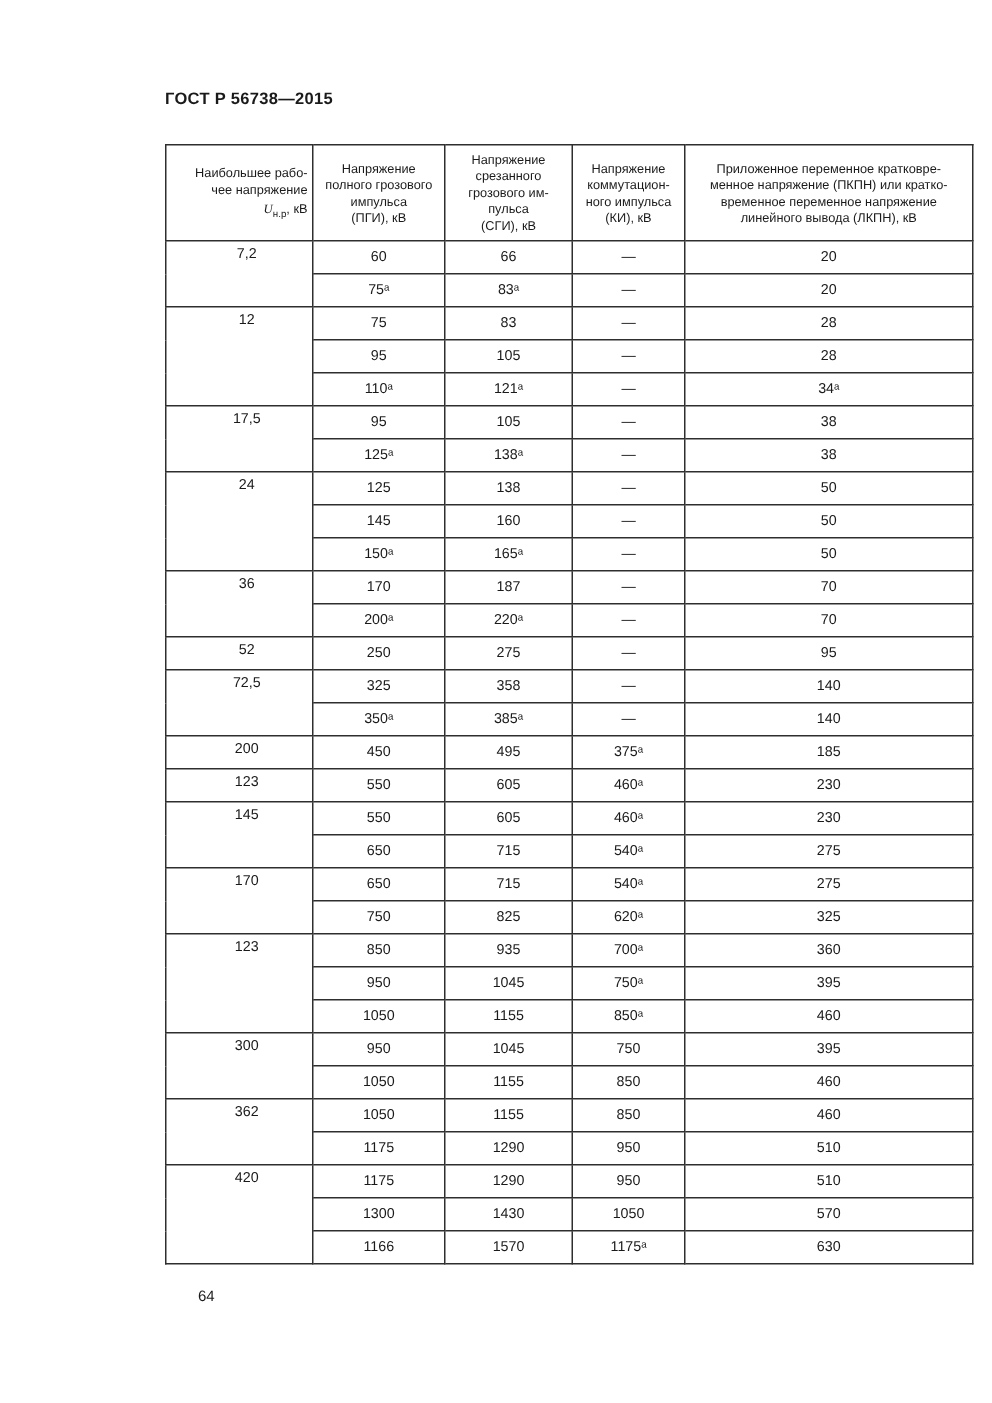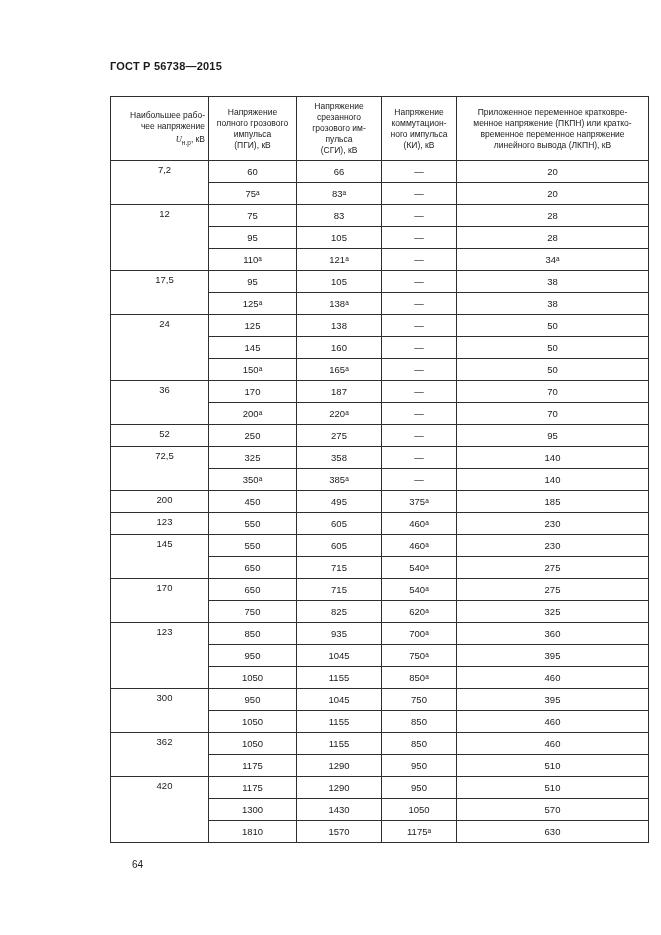--- a/index.html
+++ b/index.html
@@ -303,21 +303,21 @@
           <td>950</td>
           <td>510</td>
         </tr>
         <tr>
           <td>1300</td>
           <td>1430</td>
           <td>1050</td>
           <td>570</td>
         </tr>
         <tr>
-          <td>1810</td>
+          <td>1166</td>
           <td>1570</td>
           <td>1175ᵃ</td>
           <td>630</td>
         </tr>
       </tbody>
   </table>
 
   <div class="page-number">64</div>
 
 </div>

